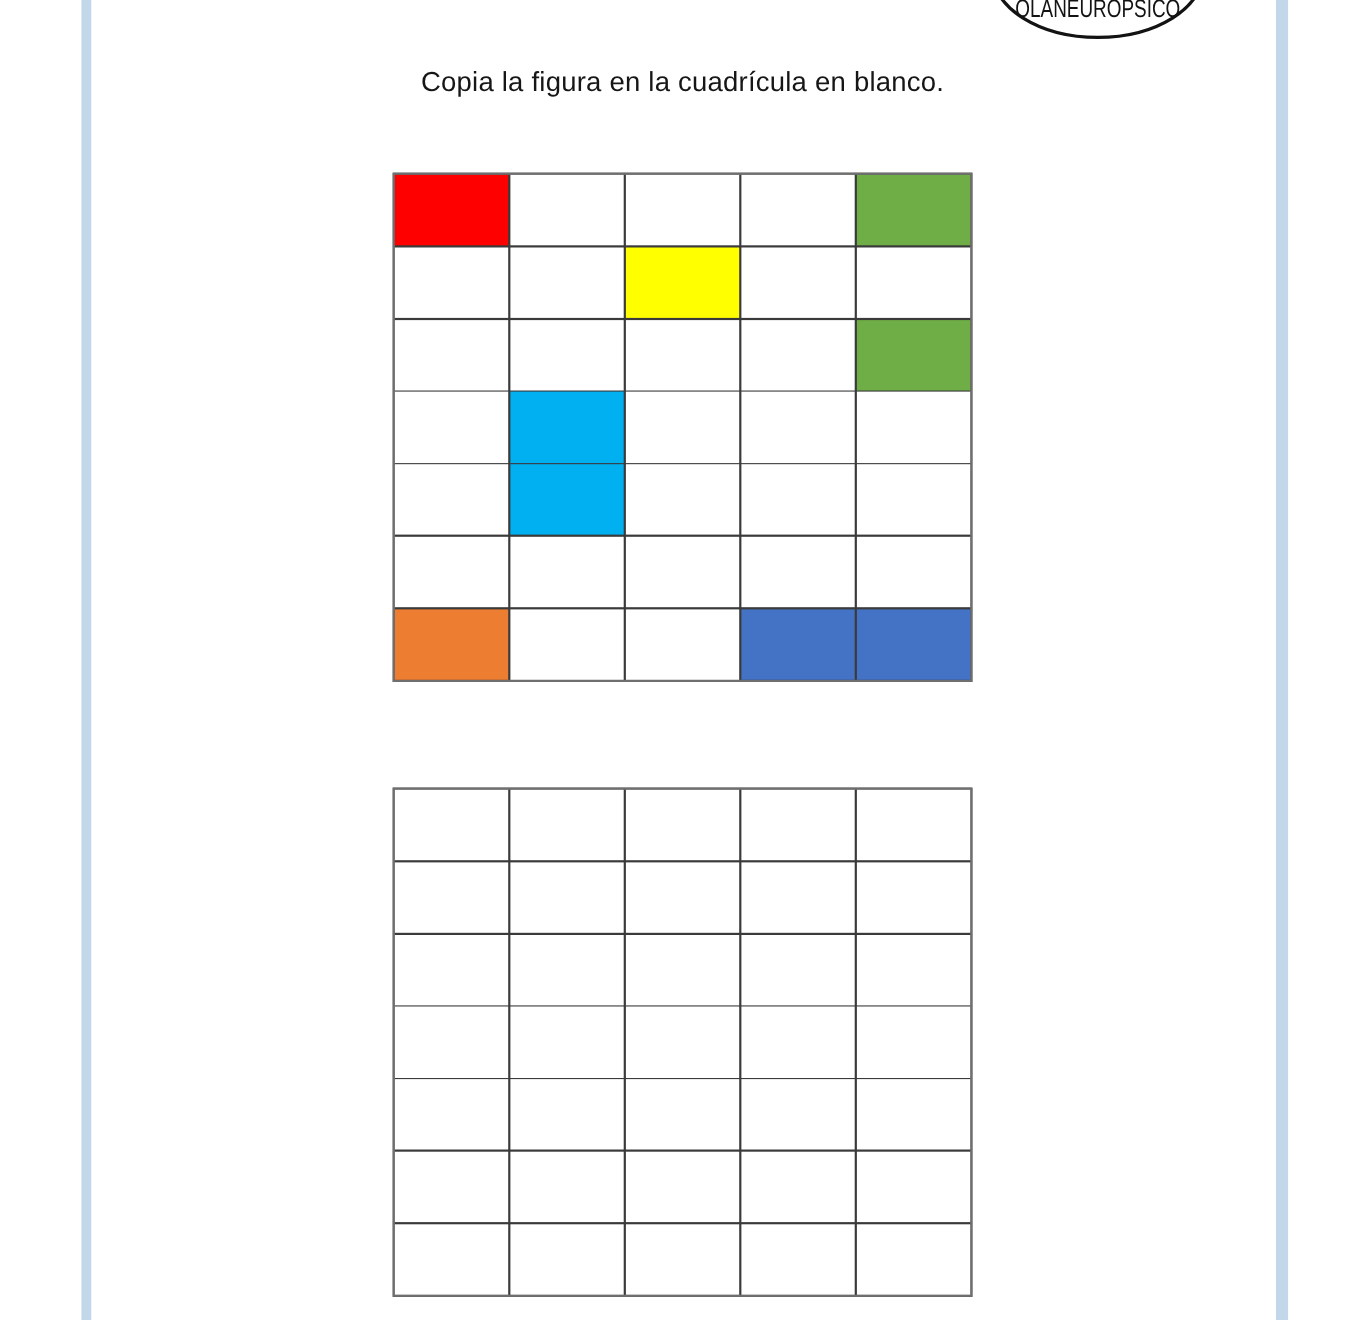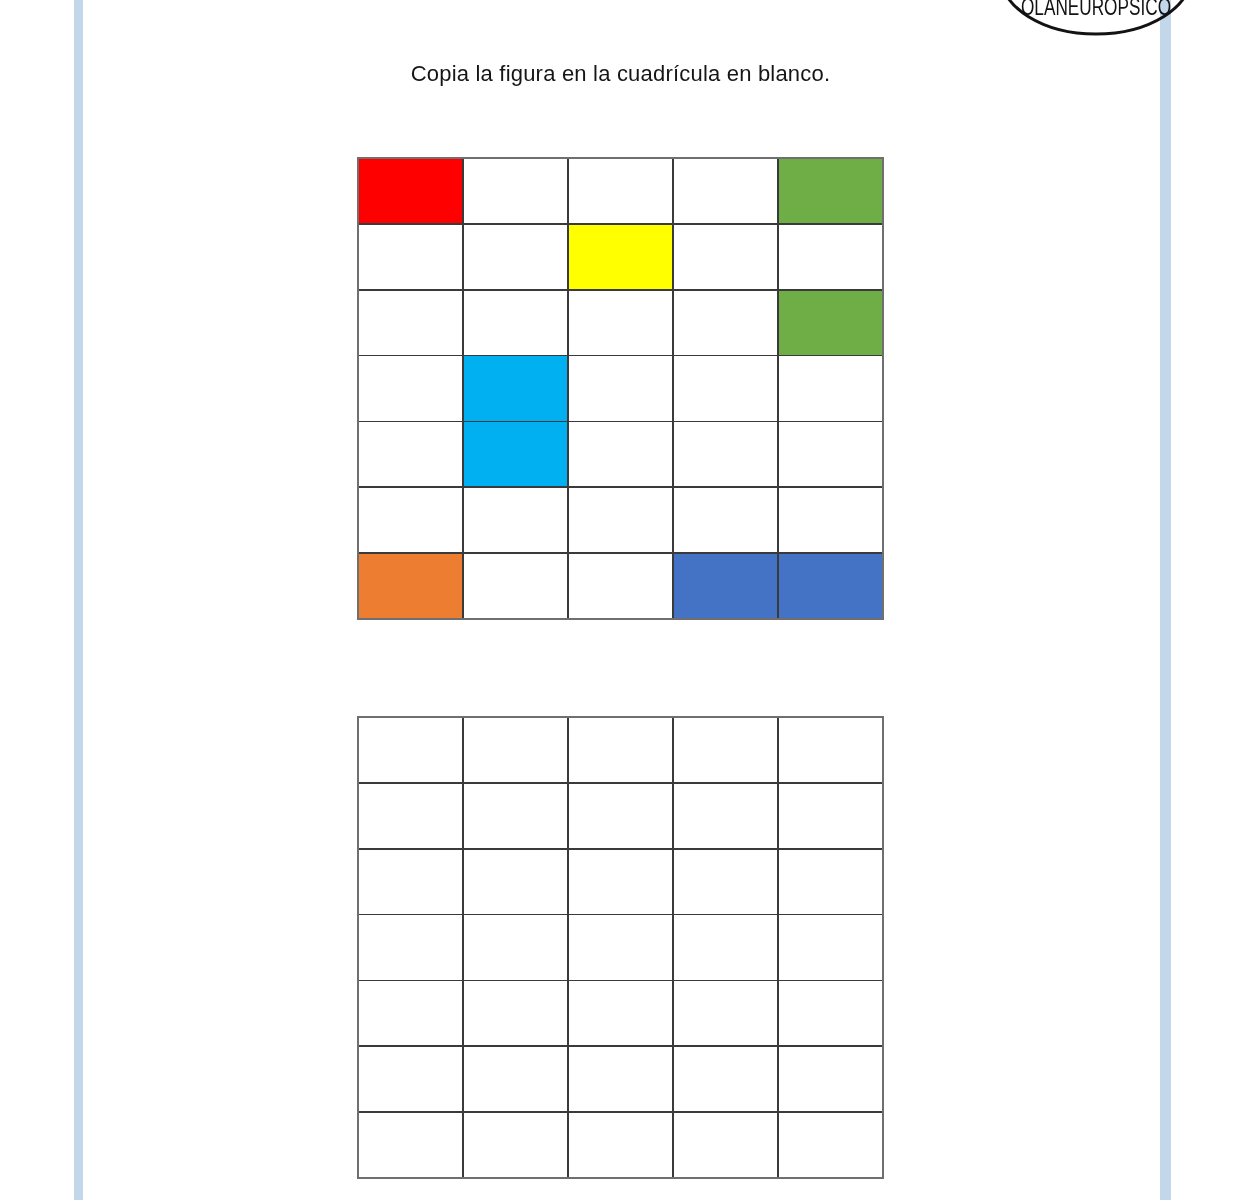--- a/index.html
+++ b/index.html
@@ -16,33 +16,33 @@
     position: absolute;
     top: 0;
     height: 1200px;
     background: #c3d7eb;
   }
   .side-bar.left  { left: 74px;  width: 9px;  }
   .side-bar.right { left: 1160px; width: 11px; }
 
   .logo-wrap {
     position: absolute;
-    left: 991px;
+    left: 893px;
     top: 0;
     width: 210px;
     height: 44px;
   }
 
   .worksheet-title {
     position: absolute;
     left: 307px;
     top: 61px;
     width: 627px;
     text-align: center;
-    font-size: 22px;
+    font-size: 25px;
     letter-spacing: 0.2px;
     color: #161616;
   }
 
   .grid {
     position: absolute;
     left: 357px;
     width: 527px;
     height: 463px;
     box-sizing: border-box;

